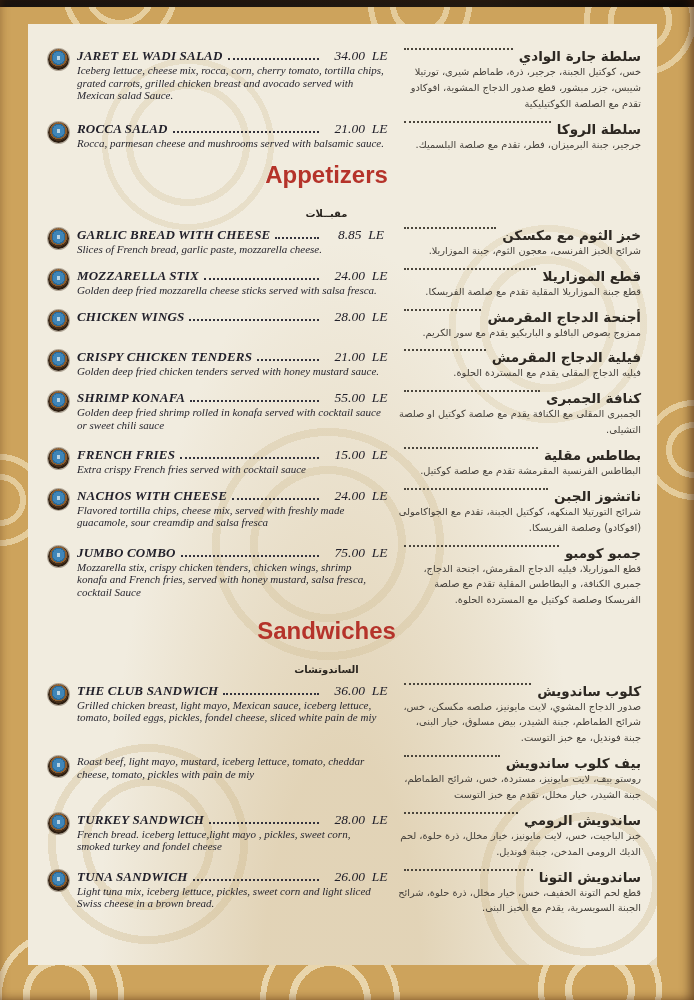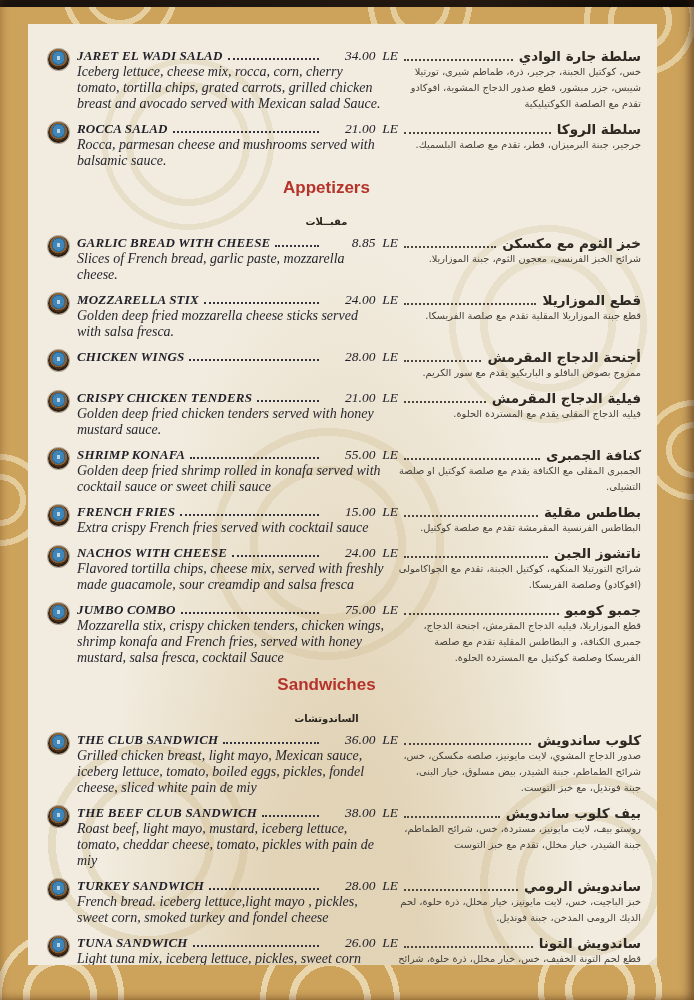--- a/index.html
+++ b/index.html
@@ -46,30 +46,30 @@
   .badge{
     flex:0 0 auto;width:21px;height:21px;border-radius:50%;margin:1px 8px 0 2px;
     background:radial-gradient(circle at 50% 42%, #bcd6e6 0 2px, #3f85b8 2px 6px, #2c6a97 6px 7px, #8a5c2e 7px 8.5px, #49301a 8.5px 10px, #2c1d10 10px);
     box-shadow:0 0 0 1px rgba(60,40,20,.35);
   }
 
   .en-text{flex:1 1 auto;min-width:0;color:#22212b;}
   .title-row{display:flex;align-items:baseline;}
   .title{font-weight:bold;font-style:italic;font-size:13px;letter-spacing:.2px;white-space:nowrap;}
   .leader{flex:1 1 auto;border-bottom:2px dotted #33323c;margin:0 5px 3px 5px;min-width:8px;}
-  .price-wrap{font-style:italic;font-size:13.5px;white-space:nowrap;flex:0 0 74px;text-align:right;}
-  .desc{font-style:italic;font-size:14px;line-height:1.14;color:#27262f;padding-right:14px;}
-
-  .ar-title-row{display:flex;align-items:flex-end;}
+  .price-wrap{font-style:italic;font-size:13.5px;white-space:nowrap;flex:0 0 74px;text-align:center;}
+  .desc{font-style:italic;font-size:11px;line-height:1.14;color:#27262f;padding-right:14px;}
+
+  .ar-title-row{display:flex;align-items:flex-start;}
   .ar-title{font-family:"DejaVu Sans",sans-serif;font-weight:bold;font-size:13.5px;color:#2d2822;white-space:nowrap;}
   .ar-leader{flex:1 1 auto;border-bottom:2px dotted #4a453c;margin:0 6px 3px 6px;min-width:10px;}
   .ar-desc{font-family:"DejaVu Sans",sans-serif;font-size:9.8px;line-height:1.62;color:#45403a;}
 
   .section-header{text-align:center;margin:10px 40px 8px 0;}
-  .section-title-en{font-family:"Liberation Sans",sans-serif;font-weight:bold;font-size:17px;color:#b5332a;line-height:1.1;}
+  .section-title-en{font-family:"Liberation Sans",sans-serif;font-weight:bold;font-size:24px;color:#b5332a;line-height:1.1;}
   .section-title-ar{font-family:"DejaVu Sans",sans-serif;font-weight:bold;font-size:10px;color:#2a251f;margin-top:19px;}
 </style>
 </head>
 <body>
 
 <div class="sheet">
   <div class="top-strip"></div>
   <div class="page">
     <div id="menu-sections">
   <div class="item">
@@ -309,25 +309,20 @@
         <span class="ar-leader"></span>
       </div>
       <div class="ar-desc">صدور الدجاج المشوي، لايت مايونيز، صلصه مكسكن، خس، شرائح الطماطم، جبنة الشيدر، بيض مسلوق، خيار البنى، جبنة فونديل، مع خبز التوست.</div>
     </div>
   </div>
 
   <div class="item">
     <div class="en-col">
       <span class="badge"></span>
       <div class="en-text">
-        <div class="title-row">
-          <span class="title">THE BEEF CLUB SANDWICH</span>
-          <span class="leader"></span>
-          <span class="price-wrap"><span class="bind-price">38.00</span>&nbsp;&nbsp;<span>LE</span></span>
-        </div>
         <div class="desc">Roast beef, light mayo, mustard, iceberg lettuce, tomato, cheddar cheese, tomato, pickles with pain de miy</div>
       </div>
     </div>
     <div class="ar-col">
       <div class="ar-title-row">
         <span class="ar-title">بيف كلوب ساندويش</span>
         <span class="ar-leader"></span>
       </div>
       <div class="ar-desc">روستو بيف، لايت مايونيز، مستردة، خس، شرائح الطماطم، جبنة الشيدر، خيار مخلل، تقدم مع خبز التوست</div>
     </div>

